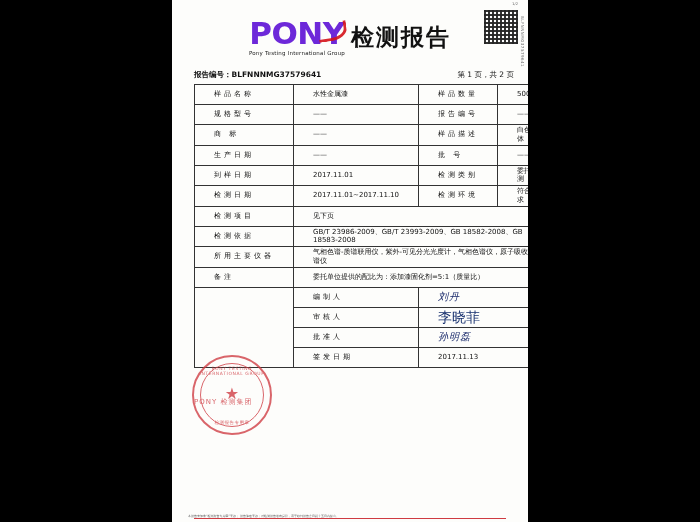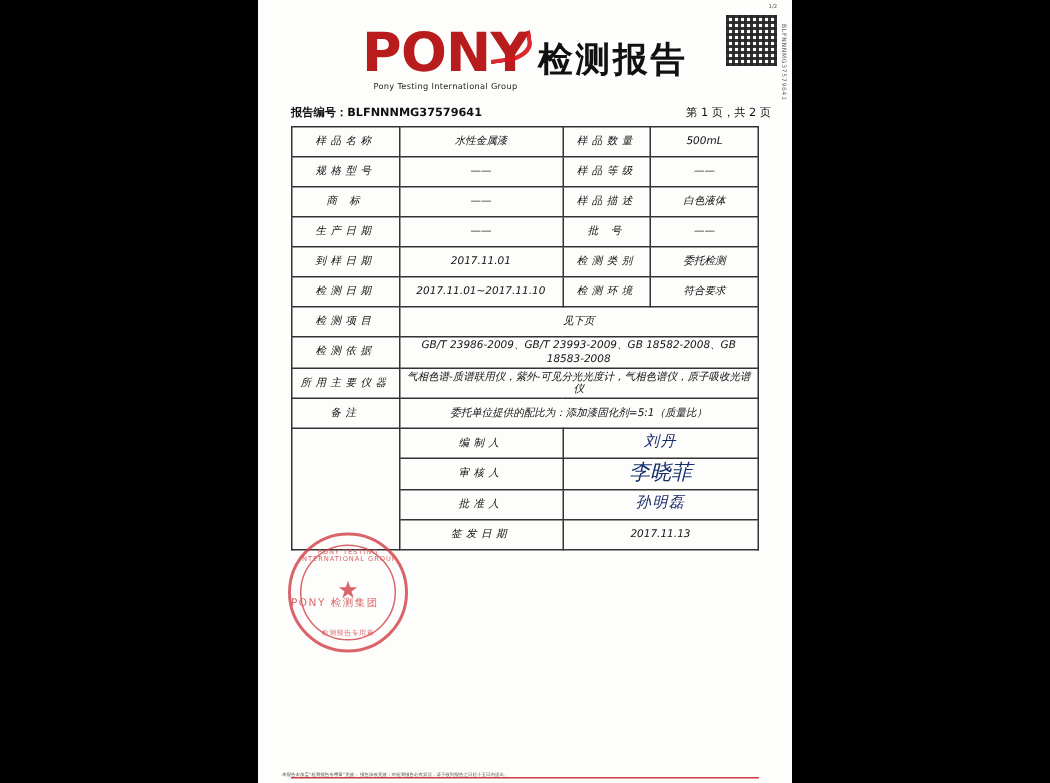--- a/index.html
+++ b/index.html
@@ -62,23 +62,23 @@
   }
   .logo-wrap {
     display: inline-block;
     vertical-align: middle;
     text-align: center;
     margin-right: 6px;
   }
   .logo {
     font-family: "DejaVu Sans", "Liberation Sans", sans-serif;
     font-weight: bold;
-    font-size: 36px;
+    font-size: 31px;
     letter-spacing: -0.5px;
-    color: #b91c1c;
+    color: #6d28d9;
     line-height: 1;
     position: relative;
     display: inline-block;
   }
   .logo .swoosh {
     position: absolute;
     right: -2px;
     top: 4px;
     width: 26px;
     height: 16px;
@@ -121,25 +121,24 @@
     left: 22px;
     top: 84px;
     width: 312px;
     border-collapse: collapse;
     font-size: 7px;
     color: #111;
   }
   table.main td {
     border: 0.7px solid #333;
     height: 17px;
-    padding: 1px 3px;
-    text-align: center;
+    padding: 1px 19px;
+    text-align: left;
     vertical-align: middle;
     line-height: 1.25;
-    font-style: italic;
   }
   td.label {
     width: 58px;
     letter-spacing: 3px;
     white-space: nowrap;
   }
   td.label2 {
     width: 48px;
     letter-spacing: 3px;
     white-space: nowrap;
@@ -264,21 +263,21 @@
     <tbody>
       <tr>
         <td class="label">样品名称</td>
         <td class="val">水性金属漆</td>
         <td class="label2">样品数量</td>
         <td class="val2">500mL</td>
       </tr>
       <tr>
         <td class="label">规格型号</td>
         <td class="val dash">——</td>
-        <td class="label2">样品等级</td>
+        <td class="label2">报告编号</td>
         <td class="val2 dash">——</td>
       </tr>
       <tr>
         <td class="label">商    标</td>
         <td class="val dash">——</td>
         <td class="label2">样品描述</td>
         <td class="val2">白色液体</td>
       </tr>
       <tr>
         <td class="label">生产日期</td>

